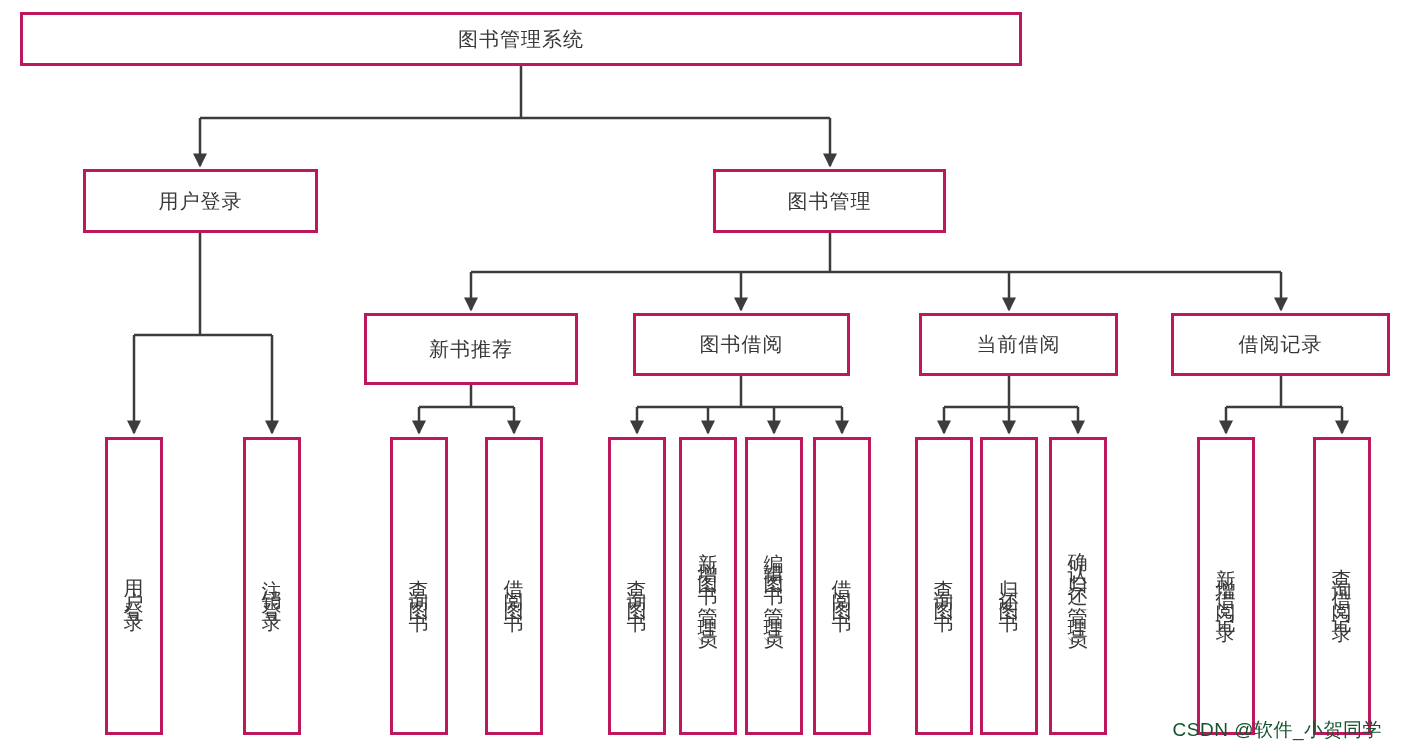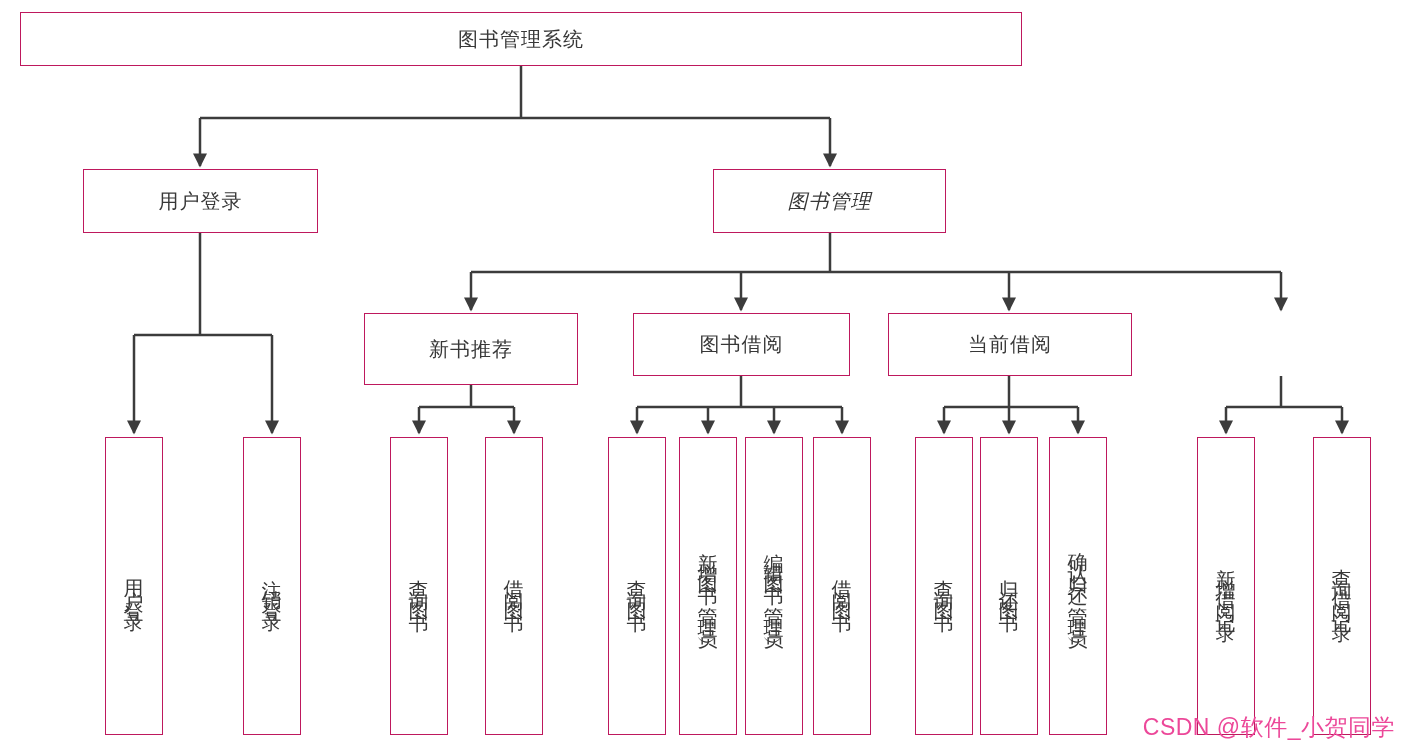--- a/index.html
+++ b/index.html
@@ -14,65 +14,65 @@
   }
   #connectors {
     position: absolute;
     left: 0; top: 0;
     z-index: 1;
   }
   .hbox, .leaf {
     position: absolute;
     box-sizing: border-box;
     background: #ffffff;
-    border: 1px solid #be185d;
+    border: 3px solid #be185d;
     display: flex;
     align-items: center;
     justify-content: center;
     z-index: 2;
     font-size: 20px;
     letter-spacing: 1px;
     white-space: nowrap;
   }
   .leaf {
     width: 58px;
     height: 298px;
     top: 437px;
     writing-mode: vertical-lr;
     letter-spacing: 11px;
     white-space: normal;
     line-height: 1;
   }
   .root-box  { left: 20px;   top: 12px;  width: 1002px; height: 54px; }
   .l1-a      { left: 83px;   top: 169px; width: 235px;  height: 64px; }
-  .l1-b      { left: 713px;  top: 169px; width: 233px;  height: 64px; font-style: italic; }
+  .l1-b      { left: 713px;  top: 169px; width: 233px;  height: 64px; }
   .l2-a      { left: 364px;  top: 313px; width: 214px;  height: 72px; }
   .l2-b      { left: 633px;  top: 313px; width: 217px;  height: 63px; font-family: Liberation Mono, monospace; }
-  .l2-c      { left: 888px;  top: 313px; width: 244px;  height: 63px; }
+  .l2-c      { left: 919px;  top: 313px; width: 199px;  height: 63px; }
   .l2-d      { left: 1171px; top: 313px; width: 219px;  height: 63px; }
   .lf-1  { left: 105px; }
   .lf-2  { left: 243px; }
   .lf-3  { left: 390px; }
   .lf-4  { left: 485px; }
   .lf-5  { left: 608px; }
   .lf-6  { left: 679px; }
   .lf-7  { left: 745px; }
   .lf-8  { left: 813px; }
   .lf-9  { left: 915px; }
   .lf-10 { left: 980px; }
   .lf-11 { left: 1049px; }
   .lf-12 { left: 1197px; }
   .lf-13 { left: 1313px; }
   #watermark {
     position: absolute;
-    right: 10px;
+    right: 23px;
     bottom: 4px;
     z-index: 5;
-    font-size: 23px;
-    color: #ec4899;
+    font-size: 19px;
+    color: #14532d;
     letter-spacing: 0.5px;
   }
 </style>
 </head>
 <body>
 
 <div id="stage">
 
   <svg id="connectors" width="1405" height="747" viewBox="0 0 1405 747">
     <defs>
@@ -116,20 +116,21 @@
   </svg>
 
   <div class="hbox root-box">图书管理系统</div>
 
   <div class="hbox l1-a">用户登录</div>
   <div class="hbox l1-b">图书管理</div>
 
   <div class="hbox l2-a">新书推荐</div>
   <div class="hbox l2-b">图书借阅</div>
   <div class="hbox l2-c">当前借阅</div>
+  <div class="hbox l2-d">借阅记录</div>
 
   <div class="leaf lf-1">用户登录</div>
   <div class="leaf lf-2">注销登录</div>
 
   <div class="leaf lf-3">查询图书</div>
   <div class="leaf lf-4">借阅图书</div>
 
   <div class="leaf lf-5">查询图书</div>
   <div class="leaf lf-6">新增图书（管理员）</div>
   <div class="leaf lf-7">编辑图书（管理员）</div>

